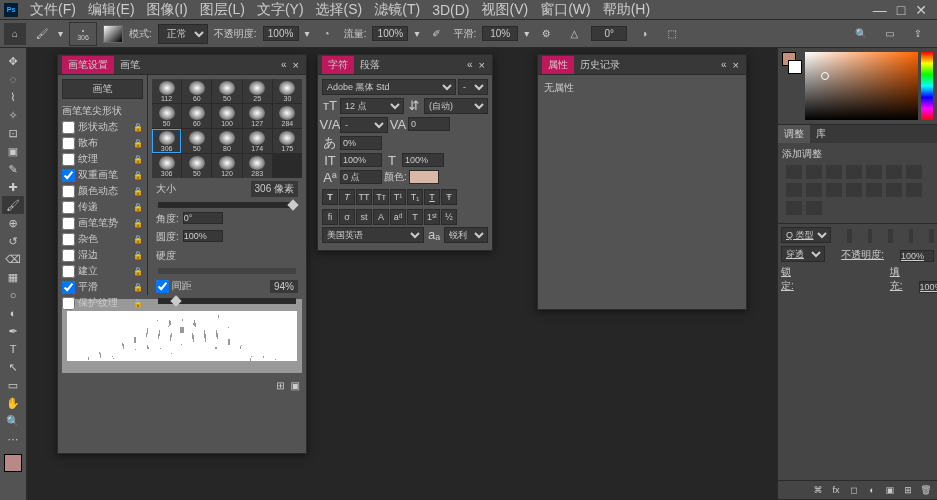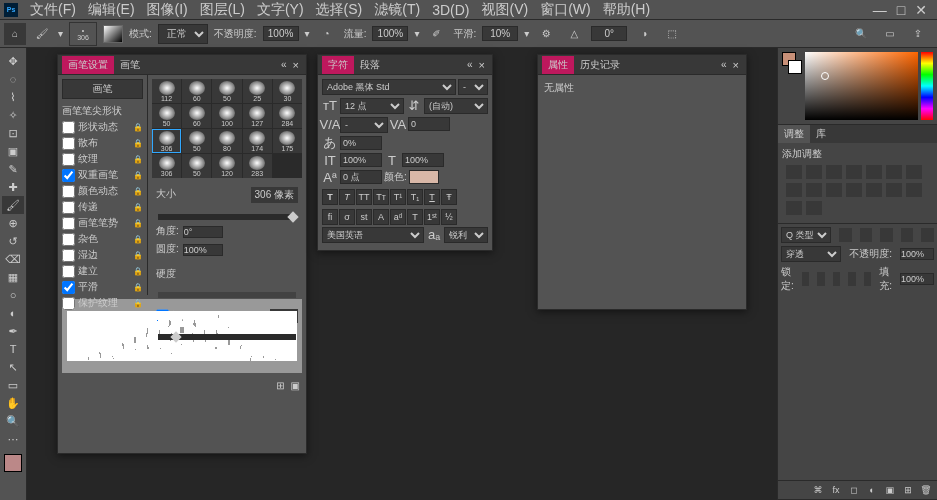--- a/index.html
+++ b/index.html
@@ -36,27 +36,27 @@
 .brush-left { width: 90px; border-right: 1px solid #2a2a2a; }
 .brush-btn { background: #383838; border: 1px solid #2a2a2a; margin: 4px; padding: 2px; text-align: center; font-size: 10px; }
 .brush-list-item { display: flex; align-items: center; padding: 1px 4px; font-size: 10px; }
 .brush-list-item input { margin-right: 3px; }
 .brush-list-item .lock { margin-left: auto; font-size: 8px; }
 .brush-right { flex: 1; padding: 4px; }
 .brush-grid { display: grid; grid-template-columns: repeat(5, 1fr); gap: 1px; background: #2a2a2a; }
 .brush-cell { background: #383838; height: 24px; display: flex; flex-direction: column; align-items: center; justify-content: center; font-size: 7px; }
 .brush-cell.selected { border: 1px solid #31a8ff; }
 .brush-cell .thumb { width: 16px; height: 14px; background: radial-gradient(#fff, #333); border-radius: 50%; }
-.size-row { display: flex; padding: 9px 4px; font-size: 10px; }
+.size-row { display: flex; align-items: center; padding: 3px 4px; font-size: 10px; }
 .size-row .val { margin-left: auto; background: #383838; padding: 1px 4px; font-size: 10px; }
 .slider { height: 6px; background: #2a2a2a; margin: 2px 6px; position: relative; }
 .slider .thumb { position: absolute; width: 8px; height: 8px; background: #ccc; top: -1px; transform: rotate(45deg); }
 .flip-row { padding: 2px 4px; font-size: 10px; }
 .flip-row input { margin-right: 2px; }
-.angle-row { display: flex; align-items: flex-end; padding: 2px 4px; gap: 4px; font-size: 10px; }
+.angle-row { display: flex; align-items: flex-start; padding: 2px 4px; gap: 4px; font-size: 10px; }
 .brush-preview-area { height: 74px; background: #999; margin: 4px; display: flex; align-items: center; justify-content: center; overflow: hidden; }
 .stroke-shape { width: 230px; height: 50px; background: repeating-radial-gradient(circle at 10% 50%, #fff 0 6px, transparent 6px 12px), repeating-radial-gradient(circle at 30% 40%, #fff 0 6px, transparent 6px 12px), repeating-radial-gradient(circle at 50% 55%, #fff 0 6px, transparent 6px 12px), repeating-radial-gradient(circle at 70% 45%, #fff 0 6px, transparent 6px 12px), repeating-radial-gradient(circle at 90% 50%, #fff 0 6px, transparent 6px 12px); }
 .brush-footer { display: flex; justify-content: flex-end; padding: 3px 6px; gap: 6px; }
 .char-panel { left: 290px; top: 6px; width: 176px; }
 .char-body { padding: 4px; }
 .char-row { display: flex; align-items: flex-start; gap: 2px; margin-bottom: 3px; font-size: 10px; }
 .char-row select { background: #383838; color: #ccc; border: 1px solid #2a2a2a; font-size: 9px; height: 16px; flex: 1; }
 .char-row .mini-icon { width: 16px; height: 14px; display: flex; align-items: center; justify-content: center; font-size: 13px; }
 .char-row input { background: #383838; color: #ccc; border: 1px solid #2a2a2a; font-size: 9px; width: 42px; height: 14px; padding: 0 2px; }
 .char-row .color-sw { width: 30px; height: 14px; background: #d9b8a8; border: 1px solid #2a2a2a; }
@@ -72,21 +72,21 @@
 .color-field { flex: 1; background: linear-gradient(to bottom, transparent, #000), linear-gradient(to right, #fff, #ff6600); position: relative; }
 .color-field .cursor { position: absolute; width: 8px; height: 8px; border: 1px solid #fff; border-radius: 50%; left: 16px; top: 20px; }
 .color-hue { width: 12px; background: linear-gradient(to bottom, #f00, #ff0, #0f0, #0ff, #00f, #f0f, #f00); }
 .fg-bg { width: 20px; position: relative; }
 .fg-bg .fg { position: absolute; width: 14px; height: 14px; background: #c89078; border: 1px solid #000; top: 0; left: 0; }
 .fg-bg .bg { position: absolute; width: 14px; height: 14px; background: #fff; border: 1px solid #000; top: 8px; left: 6px; }
 .adjust-body { padding: 4px; font-size: 10px; }
 .adjust-icons { display: flex; flex-wrap: wrap; gap: 4px; padding: 4px; }
 .adjust-icons .ai { width: 16px; height: 14px; background: #383838; }
 .layers-body { padding: 3px; font-size: 10px; }
-.layers-row { display: flex; align-items: center; gap: 8px; margin-bottom: 3px; }
+.layers-row { display: flex; align-items: flex-end; gap: 16px; margin-bottom: 3px; text-decoration: underline; }
 .layers-row select { background: #383838; color: #ccc; border: 1px solid #2a2a2a; font-size: 9px; flex: 1; height: 16px; }
 .layers-row .mini { width: 14px; height: 14px; background: #383838; }
 .layers-footer { display: flex; justify-content: flex-end; gap: 4px; padding: 2px 4px; border-top: 1px solid #2a2a2a; margin-top: auto; }
 .layers-footer .fbtn { width: 14px; height: 14px; display: flex; align-items: center; justify-content: center; font-size: 9px; }
 </style>
 </head>
 <body>
 
 <div class="menubar">
   <div class="ps-icon">Ps</div>

